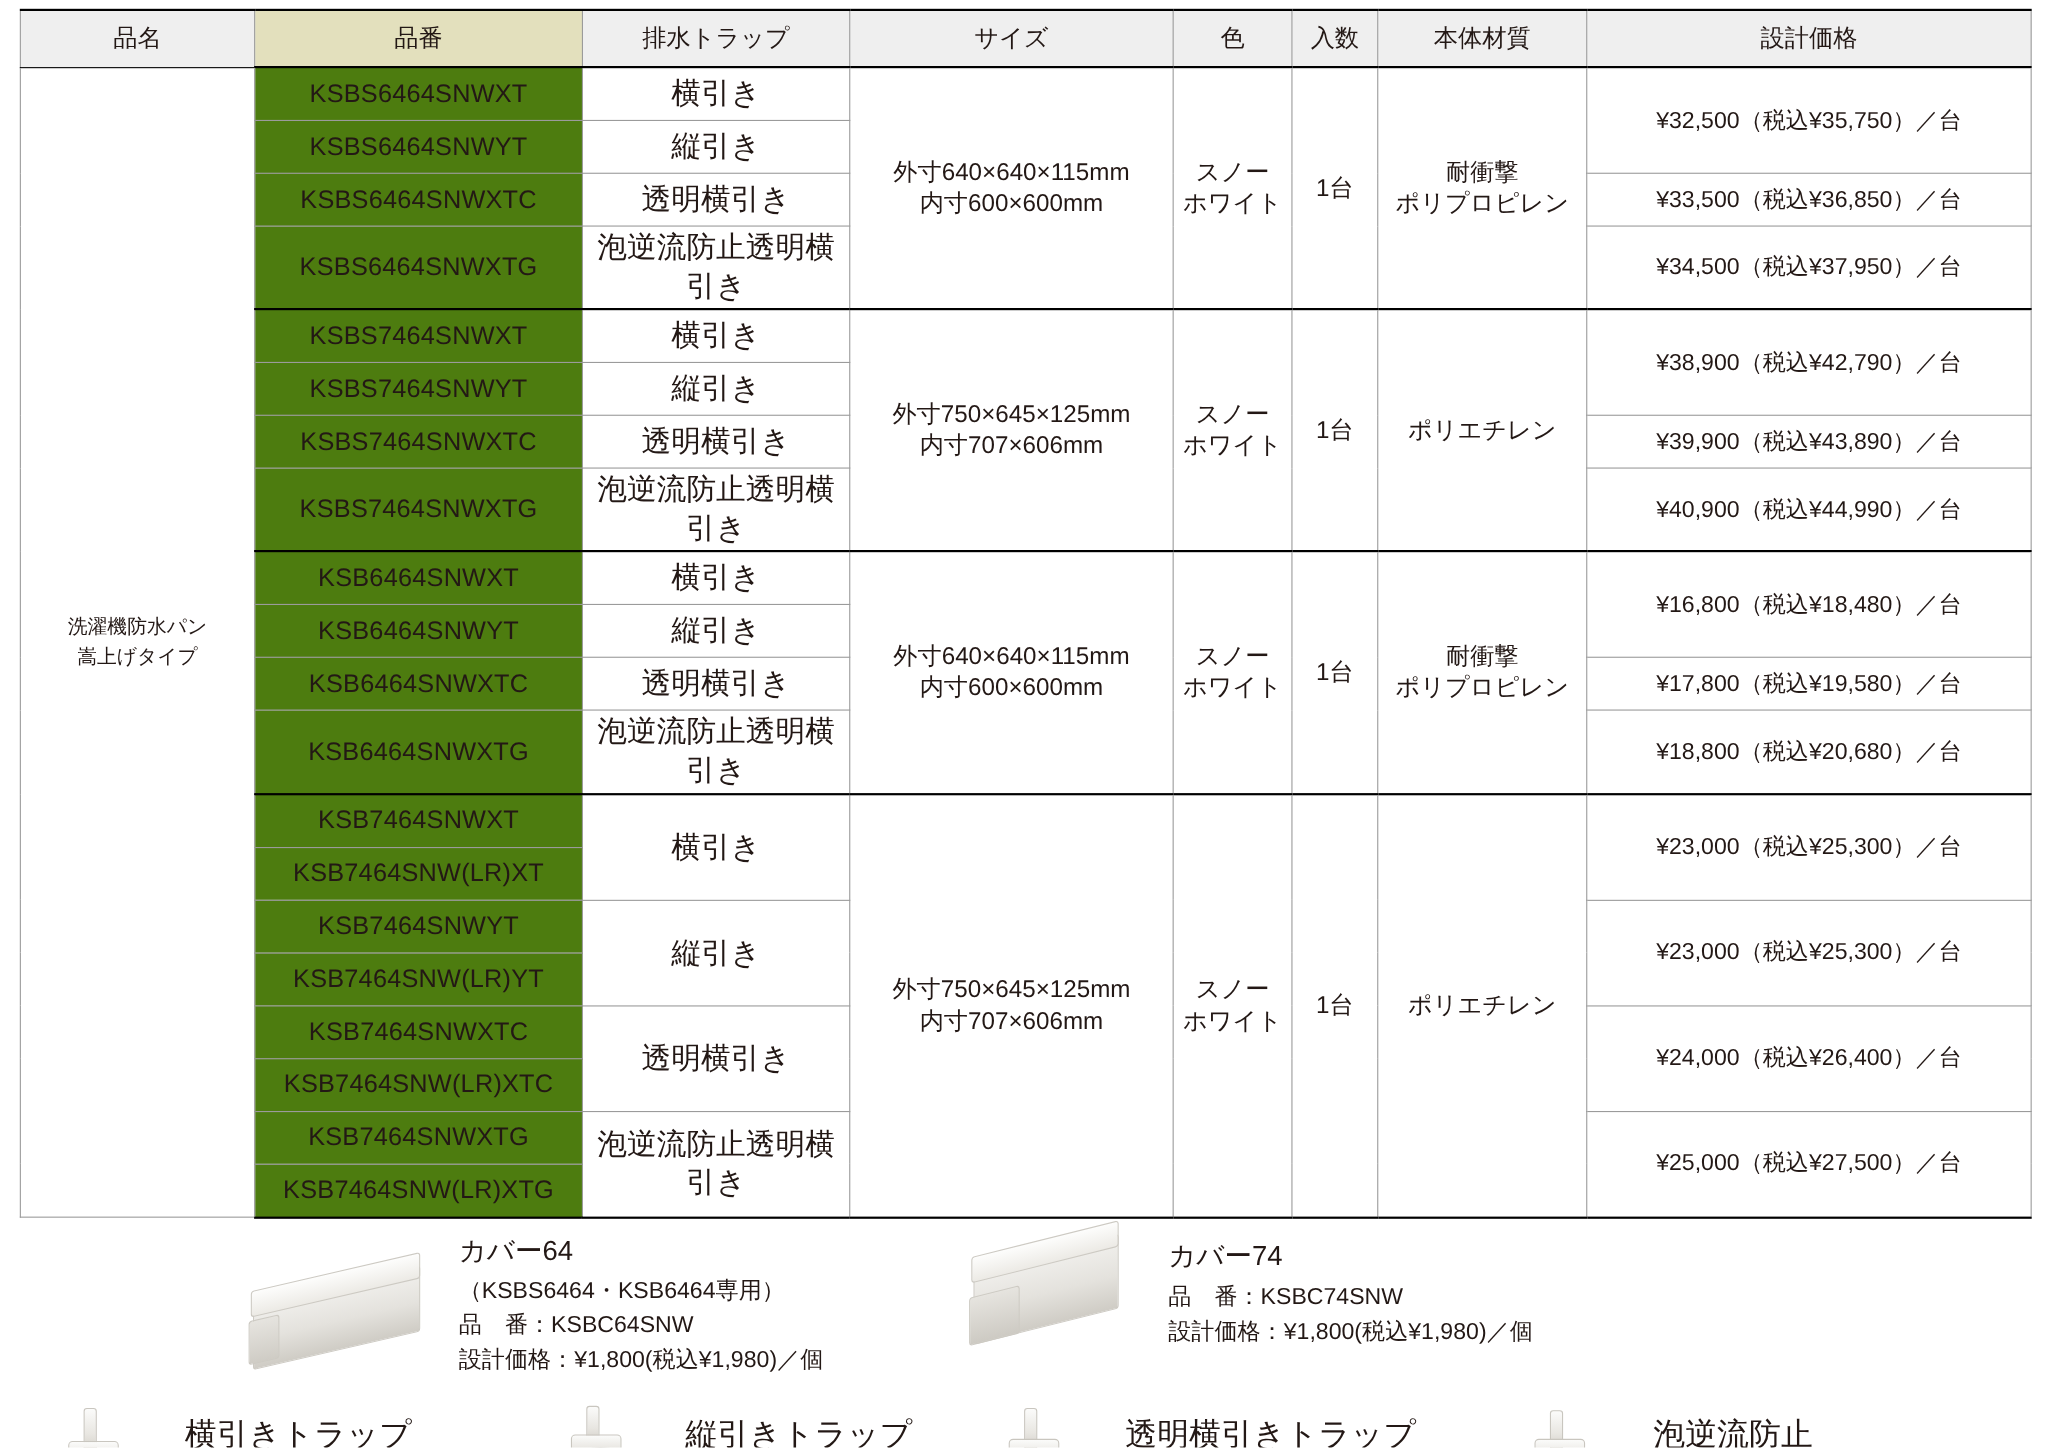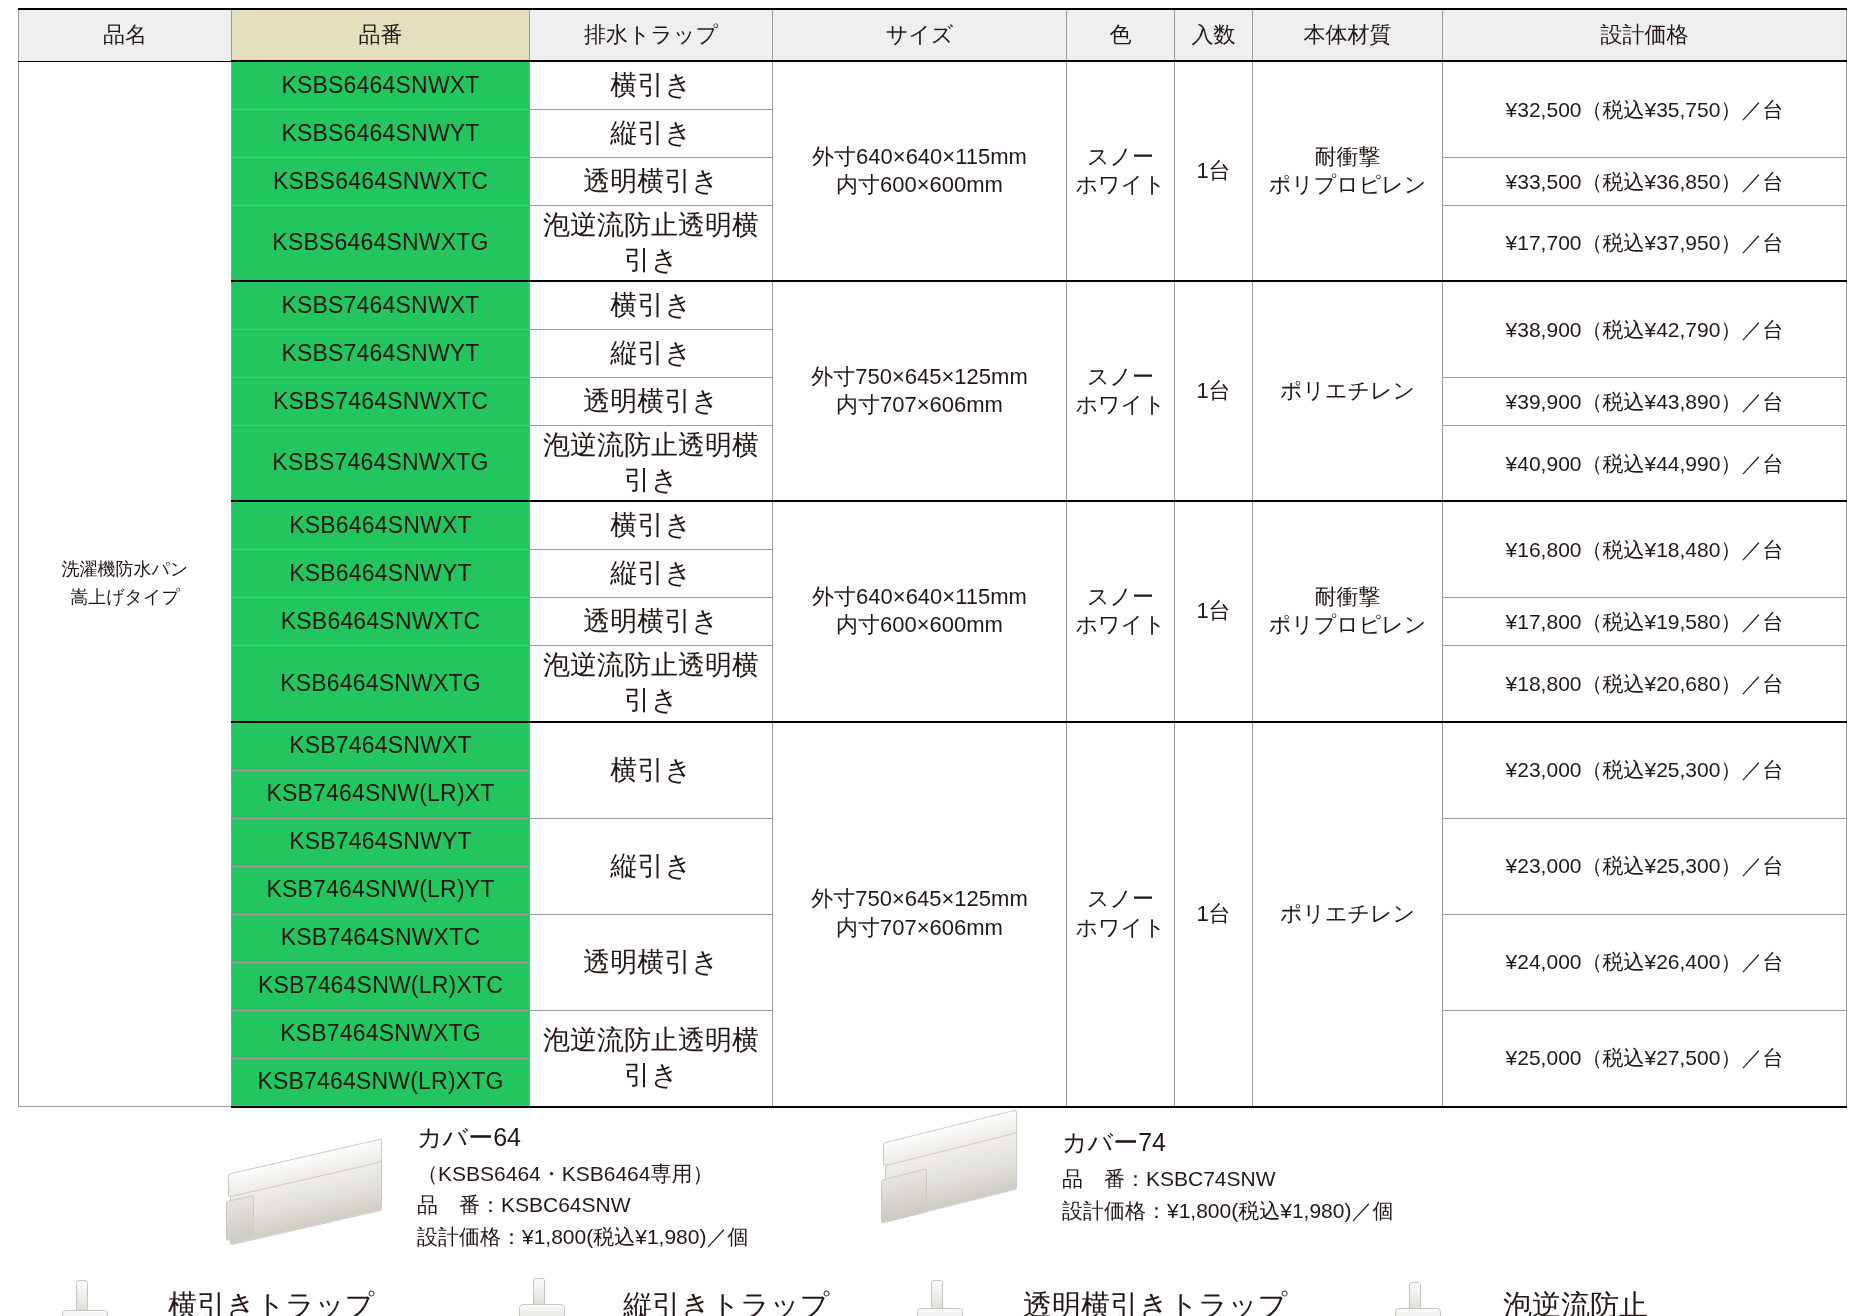--- a/index.html
+++ b/index.html
@@ -39,21 +39,21 @@
   table.spec thead th {
     background: #efefef;
     font-weight: normal;
     height: 46px;
     font-size: 22px;
   }
   table.spec thead th.hcode {
     background: #e3e0bd;
   }
   td.code {
-    background: #22c55e;
+    background: #4d7c0f;
     font-size: 23px;
     letter-spacing: 0.2px;
     height: 43px;
   }
   td.trap {
     font-size: 27px;
   }
   td.size, td.color, td.qty, td.mat {
     font-size: 22px;
   }
@@ -214,21 +214,21 @@
           <td class="trap">縦引き</td>
         </tr>
         <tr>
           <td class="code">KSBS6464SNWXTC</td>
           <td class="trap">透明横引き</td>
           <td class="price">¥33,500（税込¥36,850）／台</td>
         </tr>
         <tr>
           <td class="code thick-bottom">KSBS6464SNWXTG</td>
           <td class="trap thick-bottom">泡逆流防止透明横引き</td>
-          <td class="price thick-bottom">¥17,700（税込¥37,950）／台</td>
+          <td class="price thick-bottom">¥34,500（税込¥37,950）／台</td>
         </tr>
         <tr>
           <td class="code thick-top">KSBS7464SNWXT</td>
           <td class="trap thick-top">横引き</td>
           <td class="size thick-top thick-bottom" rowspan="4" style="white-space: pre-line;">外寸750×645×125mm
 内寸707×606mm</td>
           <td class="color thick-top thick-bottom" rowspan="4" style="white-space: pre-line;">スノー
 ホワイト</td>
           <td class="qty thick-top thick-bottom" rowspan="4">1台</td>
           <td class="mat thick-top thick-bottom" rowspan="4" style="white-space: pre-line;">ポリエチレン</td>

